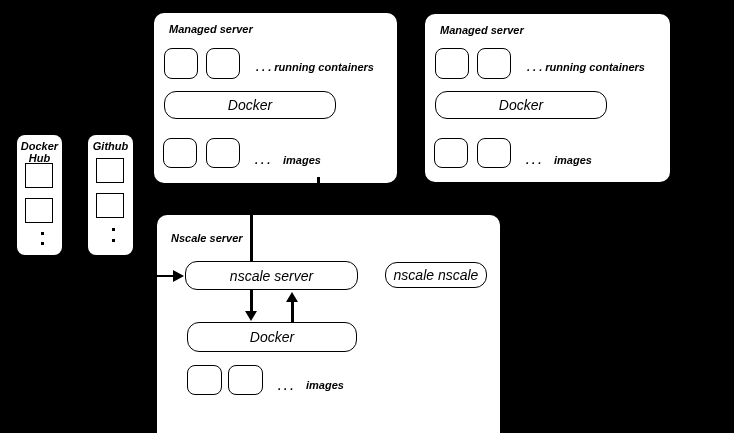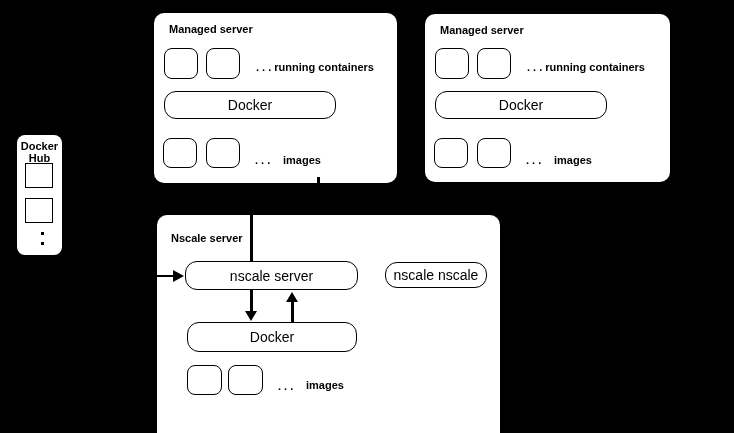--- a/index.html
+++ b/index.html
@@ -1,20 +1,20 @@
 <!DOCTYPE html>
 <html><head>
 <meta charset="utf-8">
 <style>
   html,body{margin:0;padding:0;background:#000;}
   .canvas{
     position:relative;width:734px;height:433px;background:#000000;
     font-family:"Liberation Sans",sans-serif;color:#000000;overflow:hidden;
   }
-  .panel{position:absolute;background:#ffffff;border-radius:10px;}
+  .panel{position:absolute;background:#ffffff;border-radius:10px;font-style:italic;}
   .caption{position:absolute;font-weight:bold;font-size:11px;line-height:1.1;white-space:nowrap;color:#000;}
   .caption.center{text-align:center;}
   .sq{position:absolute;background:#fff;border:1.5px solid #000;box-sizing:border-box;}
   .sq.r{border-radius:8px;}
   .node{
     position:absolute;background:#fff;border:1.5px solid #000;border-radius:12px;
     box-sizing:border-box;display:flex;align-items:center;justify-content:center;
     font-size:14px;line-height:1;white-space:nowrap;
   }
   .shaft{position:absolute;background:#000000;}
@@ -61,20 +61,27 @@
     <div class="caption center" style="left:0;top:5px;width:45px;">
       <div>Docker</div>
       <div>Hub</div>
     </div>
     <div class="sq" style="left:8px;top:28px;width:28px;height:25px;"></div>
     <div class="sq" style="left:8px;top:63px;width:28px;height:25px;"></div>
     <div class="vdot" style="left:24px;top:97px;"></div>
     <div class="vdot" style="left:24px;top:107px;"></div>
   </section>
 
+  <section class="panel" style="left:88px;top:135px;width:45px;height:120px;border-radius:8px;">
+    <div class="caption center" style="left:0;top:5px;width:45px;">Github</div>
+    <div class="sq" style="left:8px;top:23px;width:28px;height:25px;"></div>
+    <div class="sq" style="left:8px;top:58px;width:28px;height:25px;"></div>
+    <div class="vdot" style="left:24px;top:93px;"></div>
+    <div class="vdot" style="left:24px;top:104px;"></div>
+  </section>
 
   <section class="panel" style="left:157px;top:215px;width:343px;height:259px;">
     <div class="caption" style="left:14px;top:17px;">Nscale server</div>
     <div class="node" style="left:28px;top:46px;width:173px;height:29px;">
       <span>nscale server</span>
     </div>
     <div class="node" style="left:228px;top:47px;width:102px;height:26px;">
       <span>nscale nscale</span>
     </div>
     <div class="node" style="left:30px;top:107px;width:170px;height:30px;">

